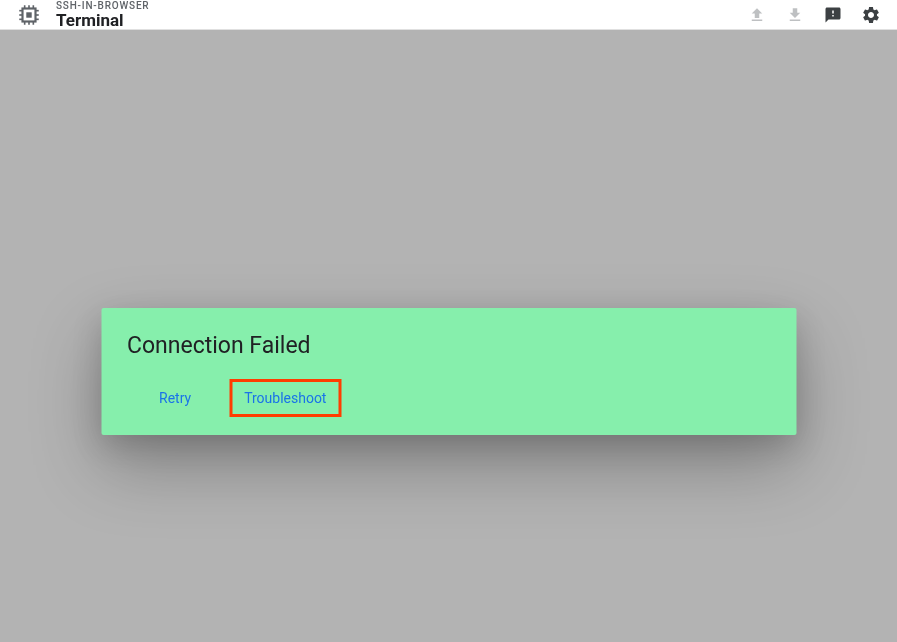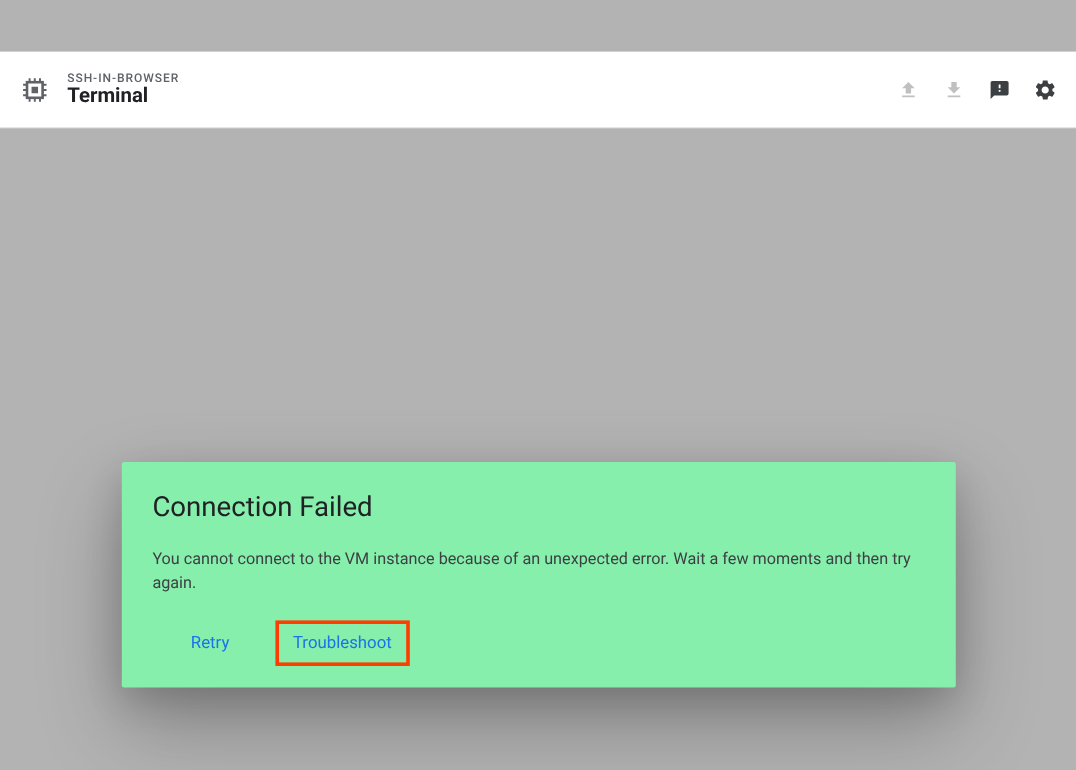--- a/index.html
+++ b/index.html
@@ -12,26 +12,25 @@
       font-family: 'Roboto', 'Helvetica Neue', Arial, sans-serif;
       background: #b3b3b3;
       width: 897px;
       height: 642px;
       overflow: hidden;
       position: relative;
     }
     
     .header {
       background: #ffffff;
-      height: 64px;
+      height: 30px;
       display: flex;
       align-items: center;
       padding: 0 16px;
       border-bottom: 1px solid #e0e0e0;
-      margin-top: 43px;
     }
     
     .header-left {
       display: flex;
       align-items: center;
       gap: 14px;
     }
     
     .chip-icon {
       width: 26px;
@@ -186,19 +185,18 @@
       <svg width="20" height="20" viewBox="0 0 24 24" fill="#3c4043">
         <path d="M19.14 12.94c.04-.3.06-.61.06-.94 0-.32-.02-.64-.07-.94l2.03-1.58c.18-.14.23-.41.12-.61l-1.92-3.32c-.12-.22-.37-.29-.59-.22l-2.39.96c-.5-.38-1.03-.7-1.62-.94l-.36-2.54c-.04-.24-.24-.41-.48-.41h-3.84c-.24 0-.43.17-.47.41l-.36 2.54c-.59.24-1.13.57-1.62.94l-2.39-.96c-.22-.08-.47 0-.59.22L2.74 8.87c-.12.21-.08.47.12.61l2.03 1.58c-.05.3-.07.63-.07.94s.02.64.07.94l-2.03 1.58c-.18.14-.23.41-.12.61l1.92 3.32c.12.22.37.29.59.22l2.39-.96c.5.38 1.03.7 1.62.94l.36 2.54c.05.24.24.41.48.41h3.84c.24 0 .44-.17.47-.41l.36-2.54c.59-.24 1.13-.56 1.62-.94l2.39.96c.22.08.47 0 .59-.22l1.92-3.32c.12-.22.07-.47-.12-.61l-2.01-1.58zM12 15.6c-1.98 0-3.6-1.62-3.6-3.6s1.62-3.6 3.6-3.6 3.6 1.62 3.6 3.6-1.62 3.6-3.6 3.6z"></path>
       </svg>
     </div>
   </div>
 </div>
 
 <div class="content-area">
   <div class="dialog">
     <h2 class="dialog-title">Connection Failed</h2>
-    <p class="dialog-body">You cannot connect to the VM instance because of an unexpected error. Wait a few moments and then try again.</p>
     <div class="dialog-actions">
       <button class="dialog-button">Retry</button>
       <button class="dialog-button highlighted">Troubleshoot</button>
     </div>
   </div>
 </div>
 
 </body></html>

